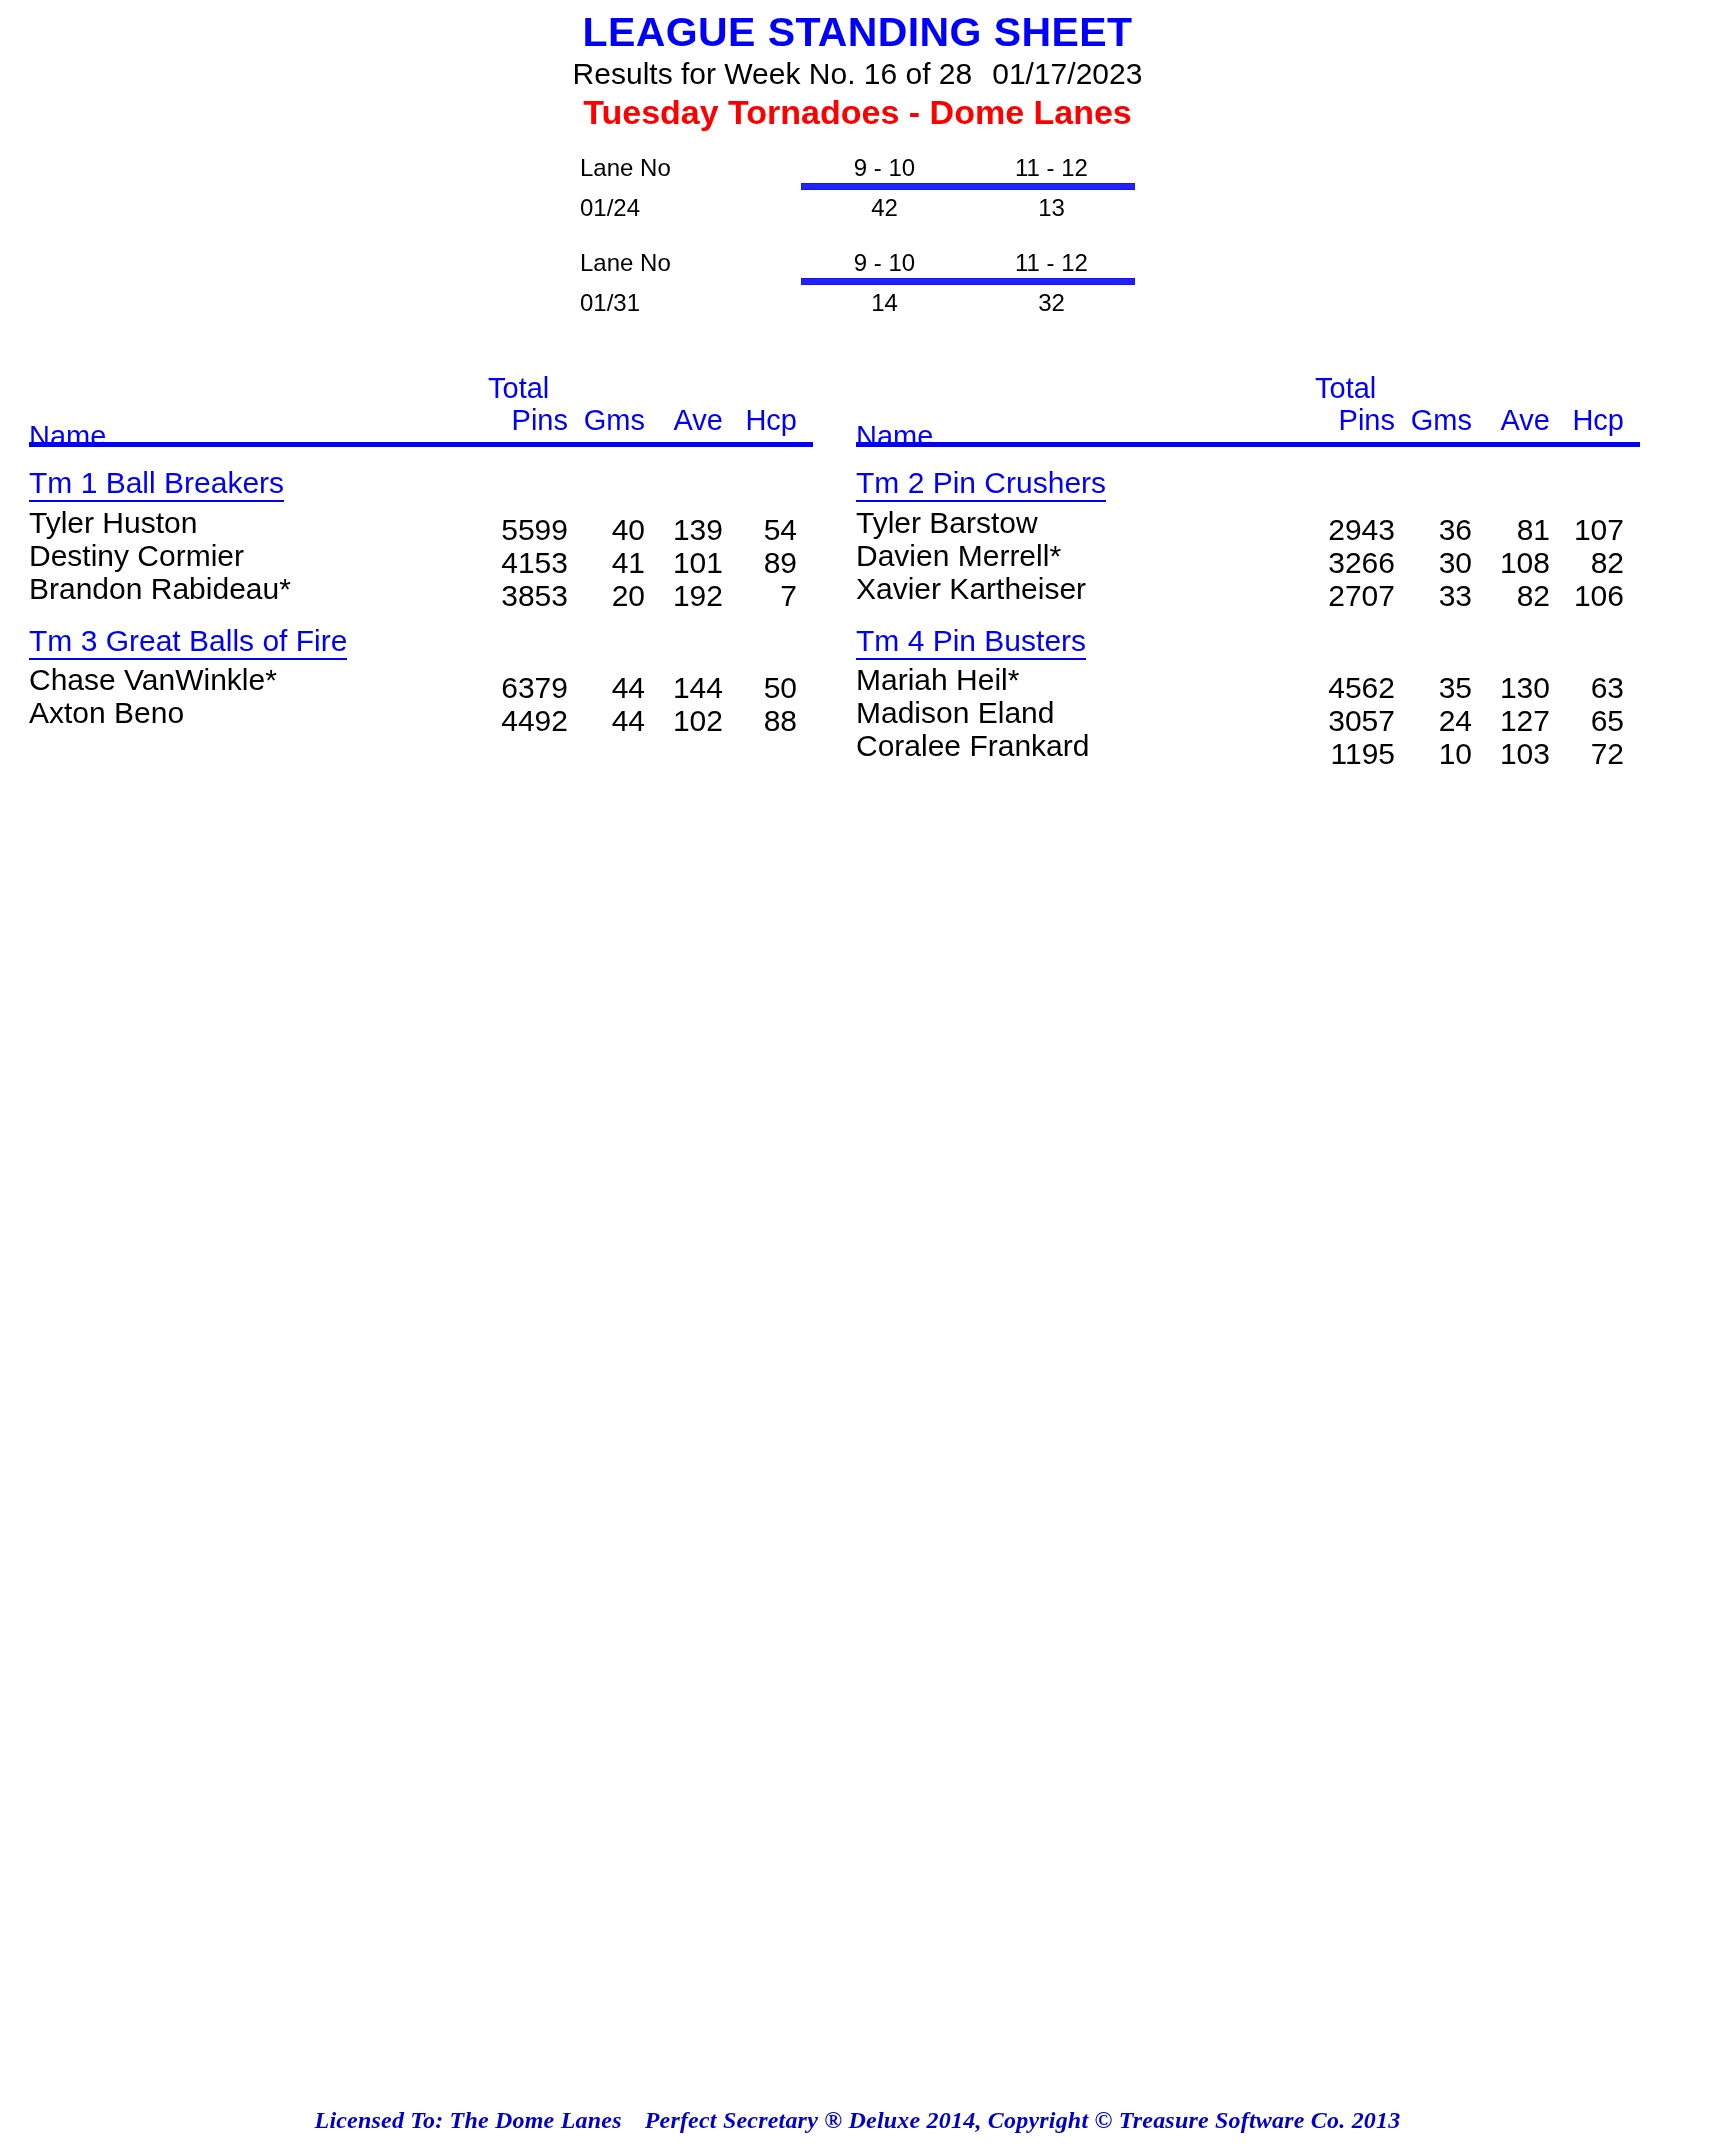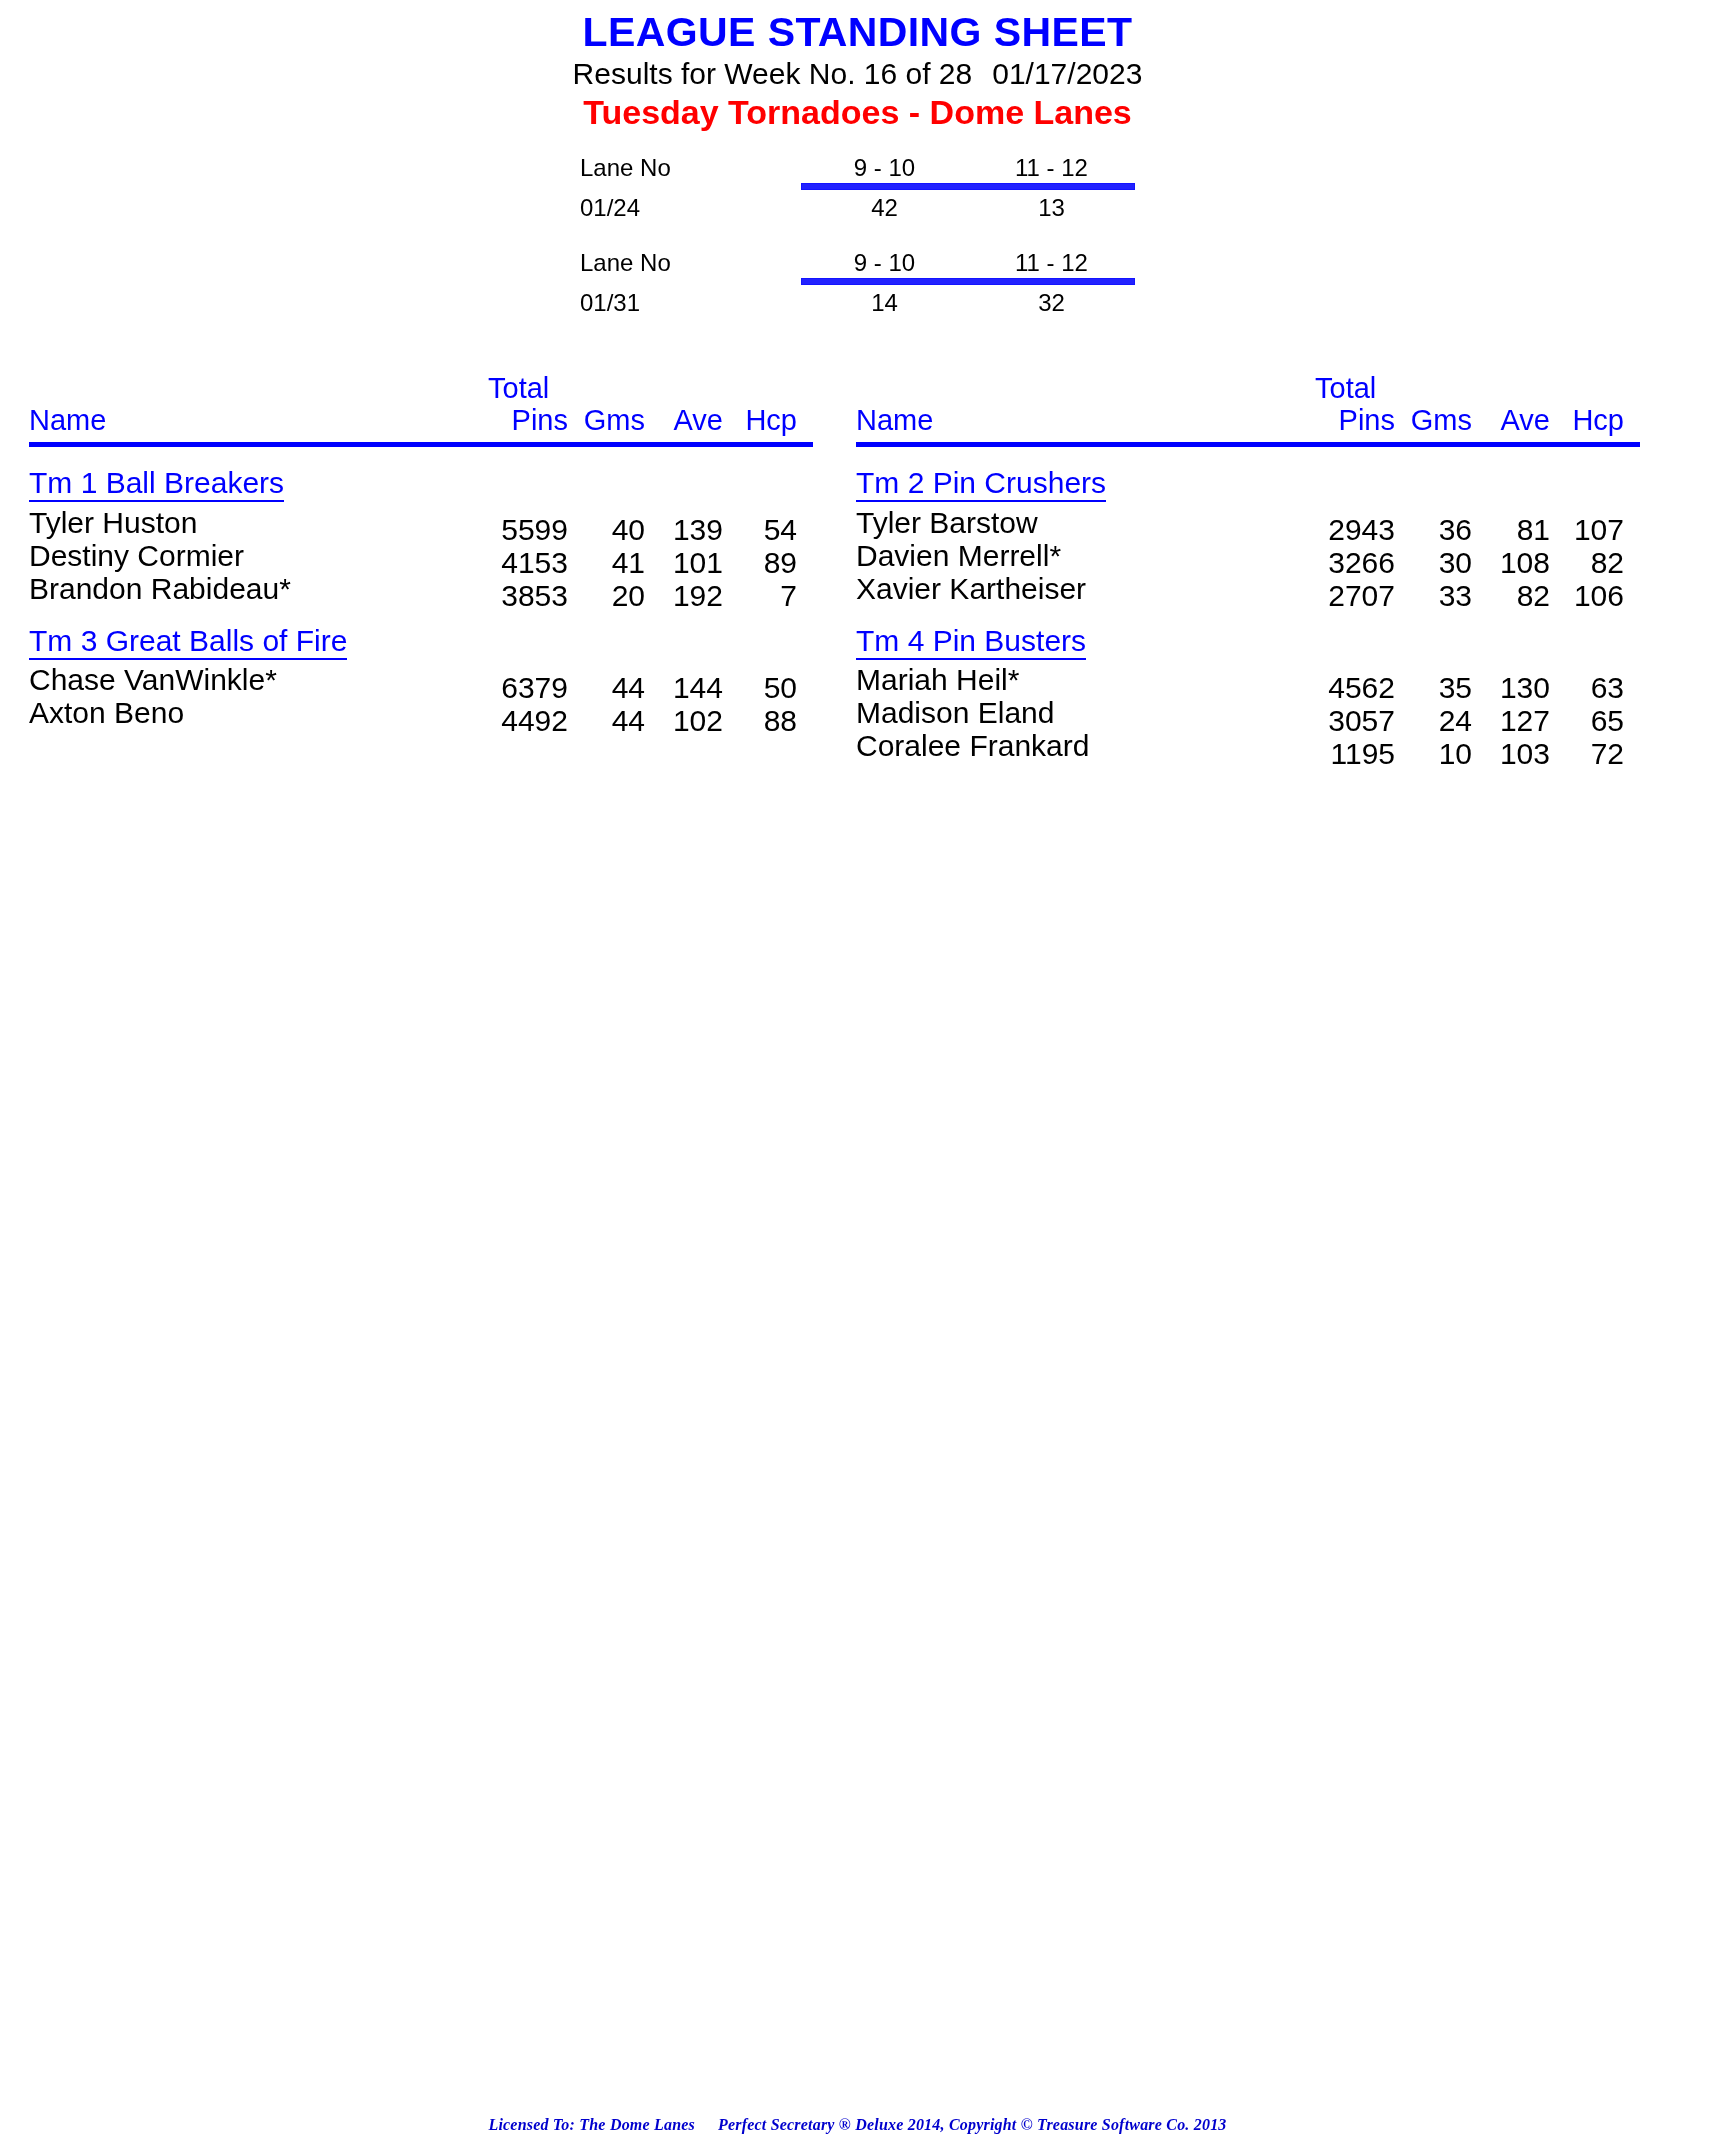--- a/index.html
+++ b/index.html
@@ -123,21 +123,21 @@
     position: absolute;
     left: 459px;
     top: 0;
     color: #0000ff;
     font-size: 29px;
     line-height: 1;
   }
   .col-head-name {
     position: absolute;
     left: 0;
-    top: 32px;
+    top: 48px;
     color: #0000ff;
     font-size: 29px;
     line-height: 1;
   }
   .col-head-stats {
     position: absolute;
     left: 459px;
     top: 32px;
     color: #0000ff;
     font-size: 29px;
@@ -201,21 +201,21 @@
   .doc-footer {
     position: absolute;
     left: 0;
     bottom: 17px;
     width: 100%;
     text-align: center;
     color: #0000cd;
     font-family: "Liberation Serif", serif;
     font-style: italic;
     font-weight: bold;
-    font-size: 16px;
+    font-size: 24px;
     letter-spacing: 0.2px;
   }
   .doc-footer .fgap {
     display: inline-block;
     width: 23px;
   }
 </style>
 </head>
 <body>
 

